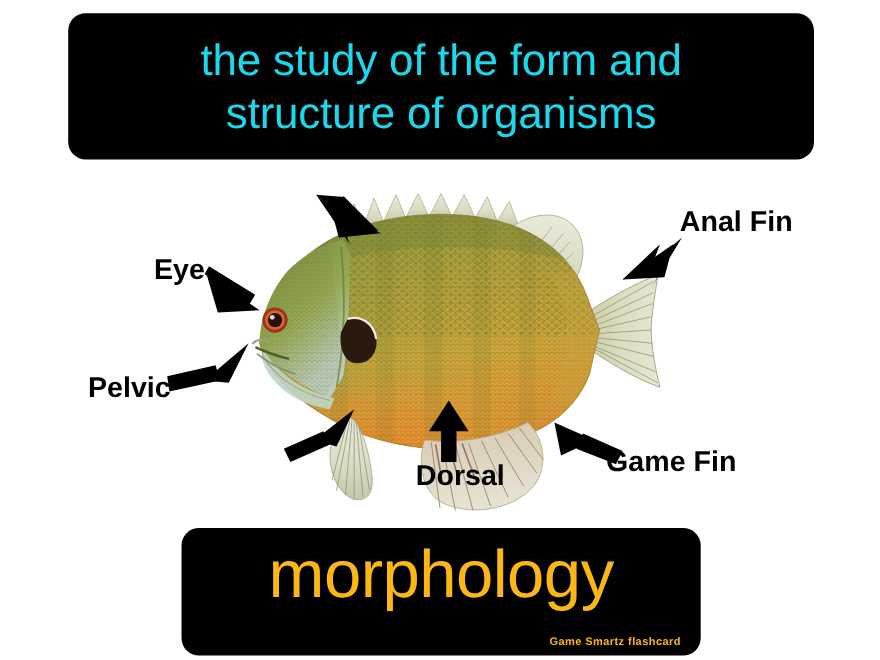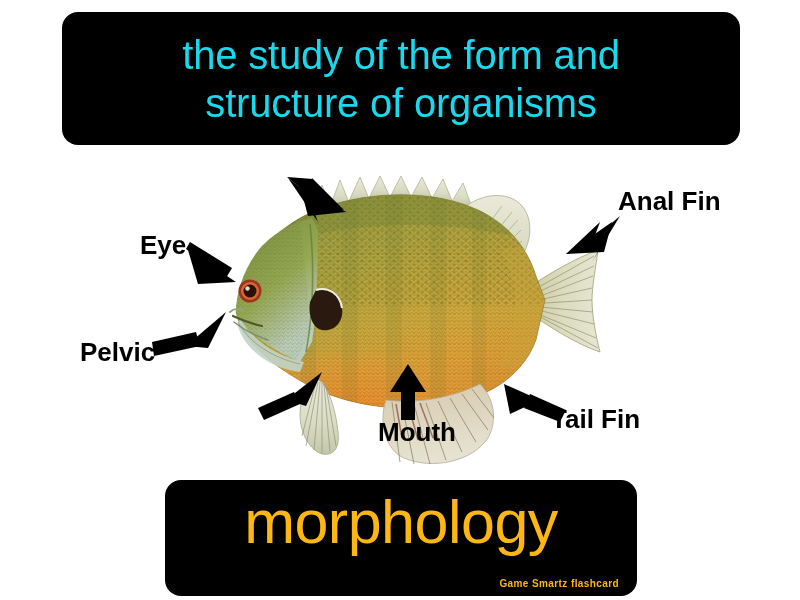--- a/index.html
+++ b/index.html
@@ -395,21 +395,21 @@
       <g>
         <polygon points="504,384 540,400 510,414"></polygon>
         <path d="M530,394 L566,410 L560,422 L524,408 Z"></path>
       </g>
     </g>
   </svg>
 
   <div class="label" id="label-tail-fin">Anal Fin</div>
   <div class="label" id="label-eye">Eye</div>
   <div class="label" id="label-mouth">Pelvic</div>
-  <div class="label" id="label-scales">Mouth</div>
-  <div class="label" id="label-anal-fin">Tail Fin</div>
+  <div class="label" id="label-scales">Dorsal</div>
+  <div class="label" id="label-anal-fin">Game Fin</div>
 
   <div class="banner" id="term-banner">
     <div id="term-text">morphology</div>
     <div id="brand-text">Game Smartz  flashcard</div>
   </div>
 
 </div>
 
 </body></html>

